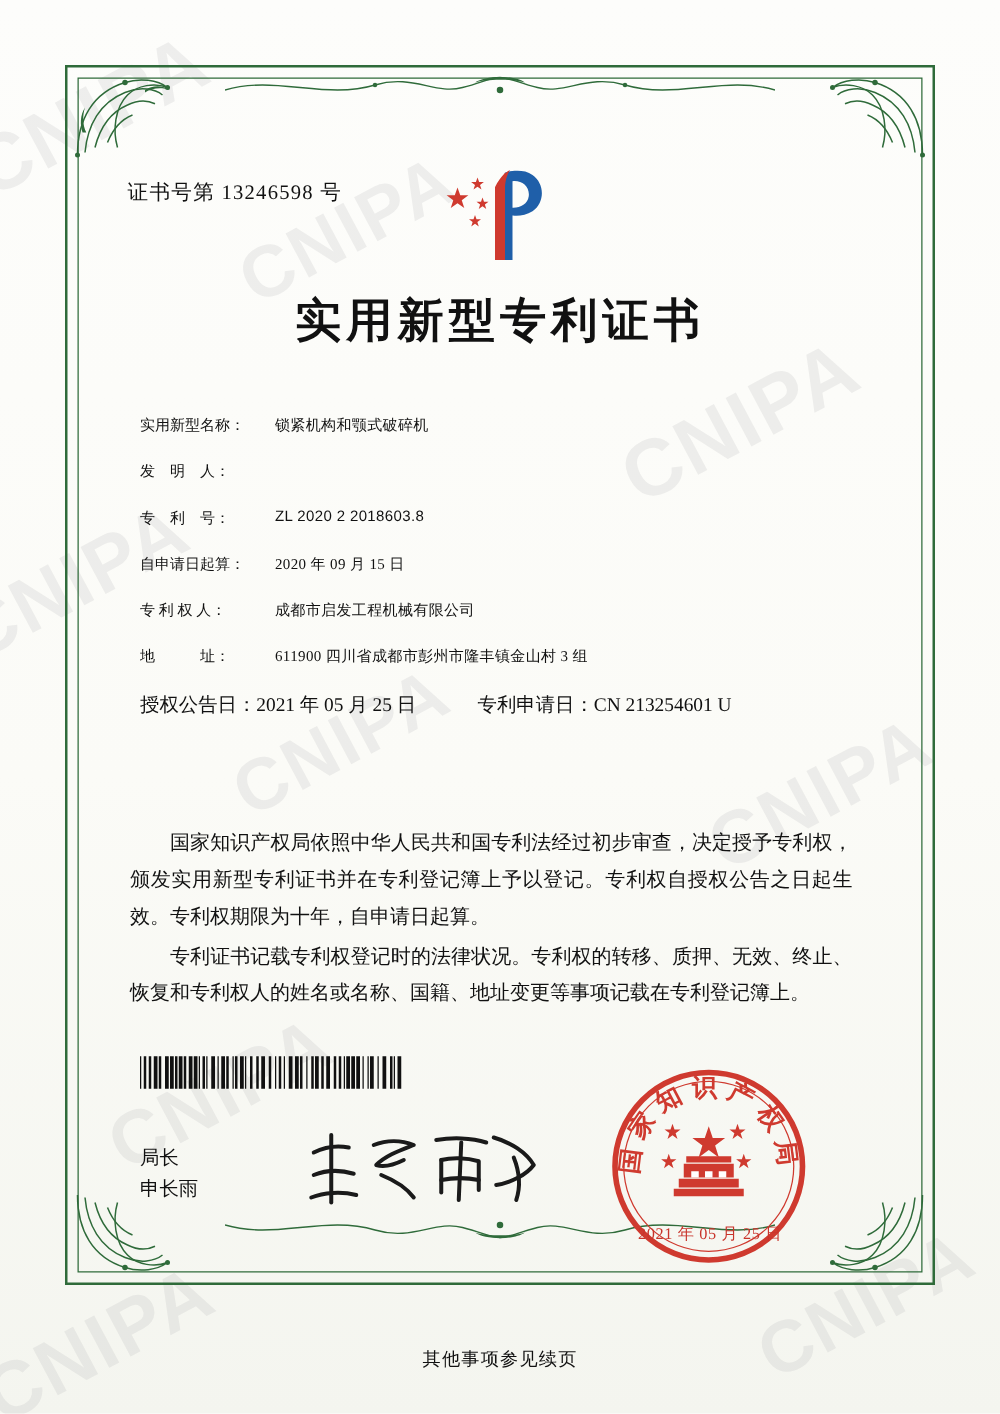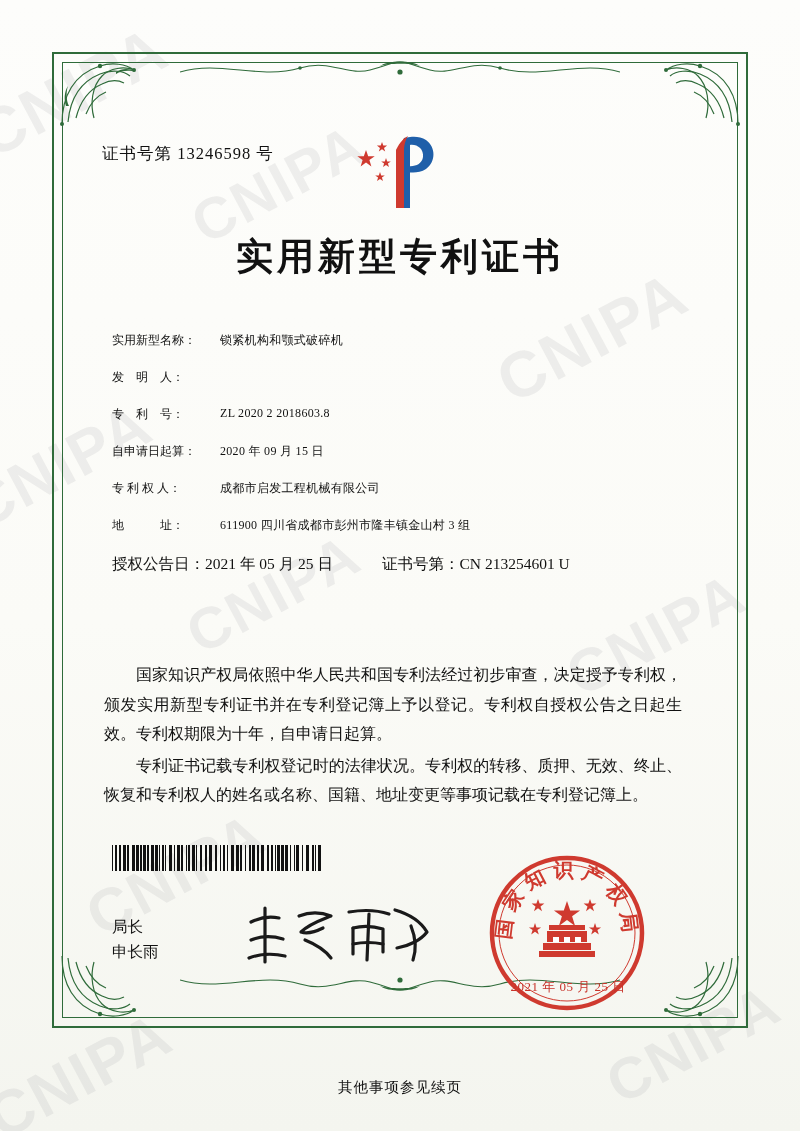--- a/index.html
+++ b/index.html
@@ -133,21 +133,21 @@
     font-size: 12px;
     color: #111;
   }
   .flabel {
     width: 108px;
     flex: none;
     letter-spacing: 0px;
     white-space: nowrap;
   }
   .fvalue { flex: 1; letter-spacing: 0.3px; }
-  .fvalue.mono { font-family: Liberation Serif, serif; }
+  .fvalue.mono { font-family: Liberation Sans, sans-serif; }
 
   .grant-row {
     display: flex;
     align-items: baseline;
     font-size: 15.5px;
     color: #111;
     margin-bottom: 6px;
   }
   .grant-row .g1 { width: 270px; }
   .grant-row .g2 { flex: 1; }
@@ -797,21 +797,21 @@
     </div>
     <div class="frow">
       <div class="flabel">地　　　址：</div>
       <div class="fvalue">611900 四川省成都市彭州市隆丰镇金山村 3 组</div>
     </div>
     <div class="grant-row">
       <div class="g1">
         <span>授权公告日：</span><span>2021 年 05 月 25 日</span>
       </div>
       <div class="g2">
-        <span>证书号第：</span><span>CN 213254601 U</span>
+        <span>专利申请日：</span><span>CN 213254601 U</span>
       </div>
     </div>
   </div>
 
   <div class="paras">
     <p>国家知识产权局依照中华人民共和国专利法经过初步审查，决定授予专利权，颁发实用新型专利证书并在专利登记簿上予以登记。专利权自授权公告之日起生效。专利权期限为十年，自申请日起算。</p>
     <p>专利证书记载专利权登记时的法律状况。专利权的转移、质押、无效、终止、恢复和专利权人的姓名或名称、国籍、地址变更等事项记载在专利登记簿上。</p>
   </div>
 
   <div class="barcode" id="barcode">

